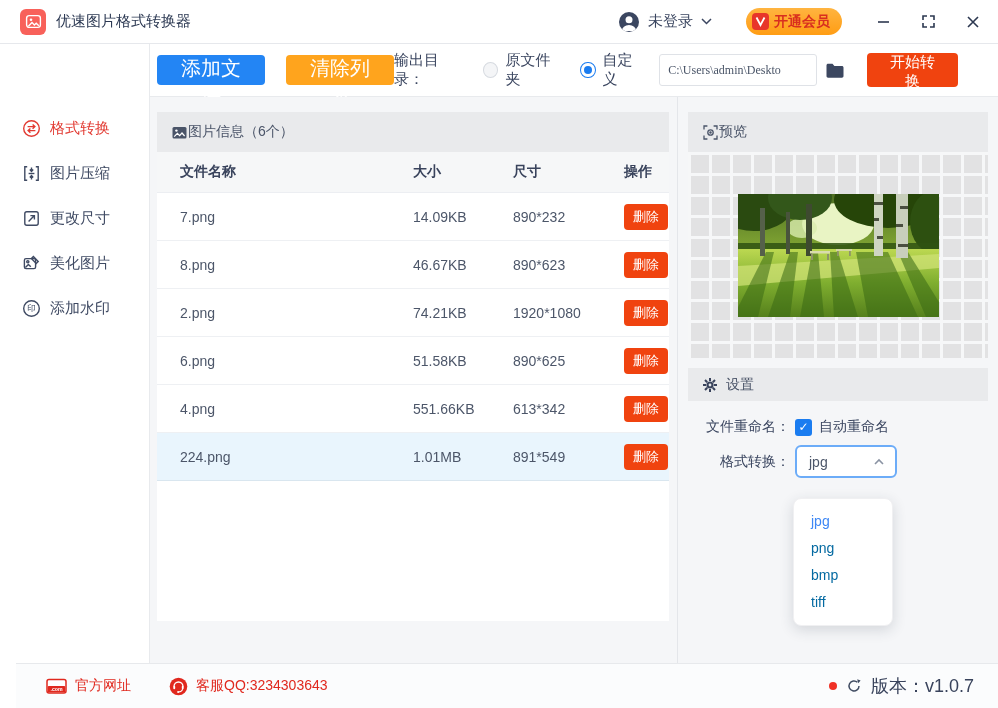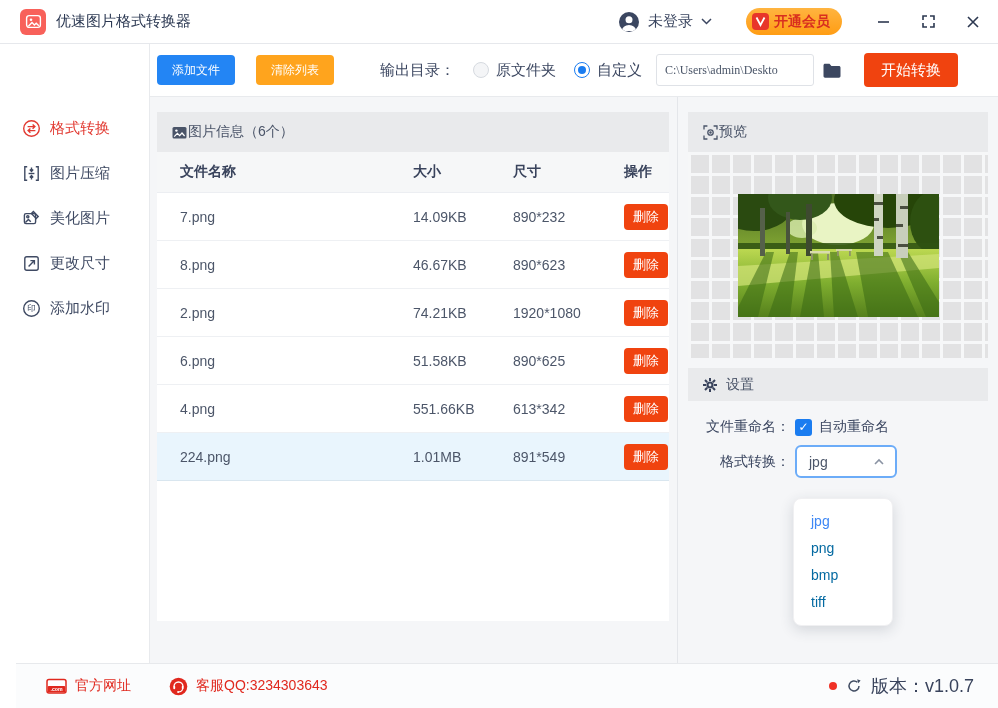--- a/index.html
+++ b/index.html
@@ -31,21 +31,21 @@
   
   .bodywrap { display:flex; height:619px; }
   .sidebar { width:150px; background:#fff; border-right:1px solid #e8eaed; padding-top:62px; }
   .side-item { height:45px; display:flex; align-items:center; gap:9px; padding-left:22px;
                color:#3f4a63; font-size:15px; cursor:pointer; }
   .side-item.active { color:#e23a32; }
 
   .main { flex:1; display:flex; flex-direction:column; }
   .toolbar { height:53px; background:#fff; border-bottom:1px solid #e8eaed;
              display:flex; align-items:center; padding:0 40px 0 7px; }
-  .btn { border:none; border-radius:4px; color:#fff; font-size:12px; cursor:pointer;
+  .btn { border:none; border-radius:4px; color:#fff; font-size:20px; cursor:pointer;
          font-family:inherit; }
   .btn-add { background:#2385f4; height:30px; padding:0 15px; }
   .btn-clear { background:#ffa41d; height:30px; padding:0 15px; margin-left:21px; }
   .outdir { margin-left:auto; display:flex; align-items:center; }
   .outdir-label { font-size:15px; color:#3b4660; }
   .radio { width:16px; height:16px; border-radius:50%; display:inline-block; margin:0 7px 0 18px; }
   .radio.off { border:1px solid #d6dae0; background:#f4f5f7; }
   .radio.on { border:1.5px solid #1a7cf0; background:#fff; position:relative; }
   .radio.on::after { content:""; position:absolute; left:50%; top:50%; width:8px; height:8px;
                      border-radius:50%; background:#1a7cf0; transform:translate(-50%,-50%); }
@@ -201,36 +201,36 @@
           <path d="M9.5 3.6 v3.4 M7.8 5.6 L9.5 7.4 L11.2 5.6"></path>
           <path d="M6.6 9.5 h5.8"></path>
           <path d="M9.5 15.4 v-3.4 M7.8 13.4 L9.5 11.6 L11.2 13.4"></path>
         </svg>
       </span>
       <span>图片压缩</span>
     </div>
     <div class="side-item">
       <span>
         <svg width="19" height="19" viewBox="0 0 19 19" fill="none" stroke="currentColor" stroke-width="1.4">
+          <rect x="2.8" y="2.8" width="13.4" height="13.4" rx="2"></rect>
+          <path d="M6.6 12.4 L12.4 6.6 M8.4 6.6 H12.4 V10.6"></path>
+        </svg>
+      </span>
+      <span>更改尺寸</span>
+    </div>
+    <div class="side-item">
+      <span>
+        <svg width="19" height="19" viewBox="0 0 19 19" fill="none" stroke="currentColor" stroke-width="1.4">
           <rect x="2.4" y="4.6" width="11.2" height="10" rx="1.6"></rect>
           <circle cx="5.8" cy="7.8" r="1.1"></circle>
           <path d="M3.4 13.4 L6.4 10.4 L8.8 12.8"></path>
           <path d="M11.4 2.6 L16.2 7.4 L14.2 9.4 L9.4 4.6 Z"></path>
         </svg>
       </span>
       <span>美化图片</span>
-    </div>
-    <div class="side-item">
-      <span>
-        <svg width="19" height="19" viewBox="0 0 19 19" fill="none" stroke="currentColor" stroke-width="1.4">
-          <rect x="2.8" y="2.8" width="13.4" height="13.4" rx="2"></rect>
-          <path d="M6.6 12.4 L12.4 6.6 M8.4 6.6 H12.4 V10.6"></path>
-        </svg>
-      </span>
-      <span>更改尺寸</span>
     </div>
     <div class="side-item">
       <span>
         <svg width="19" height="19" viewBox="0 0 19 19">
           <circle cx="9.5" cy="9.5" r="7.8" fill="none" stroke="currentColor" stroke-width="1.4"></circle>
           <text x="9.5" y="12.4" font-size="8.5" text-anchor="middle" fill="currentColor" font-family="'DejaVu Sans',sans-serif">印</text>
         </svg>
       </span>
       <span>添加水印</span>
     </div>

